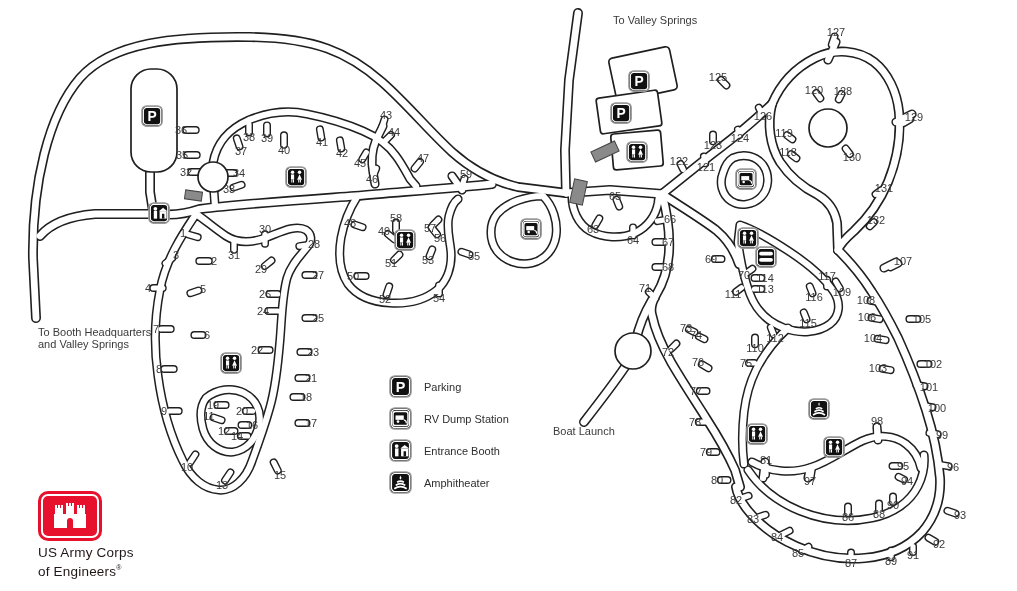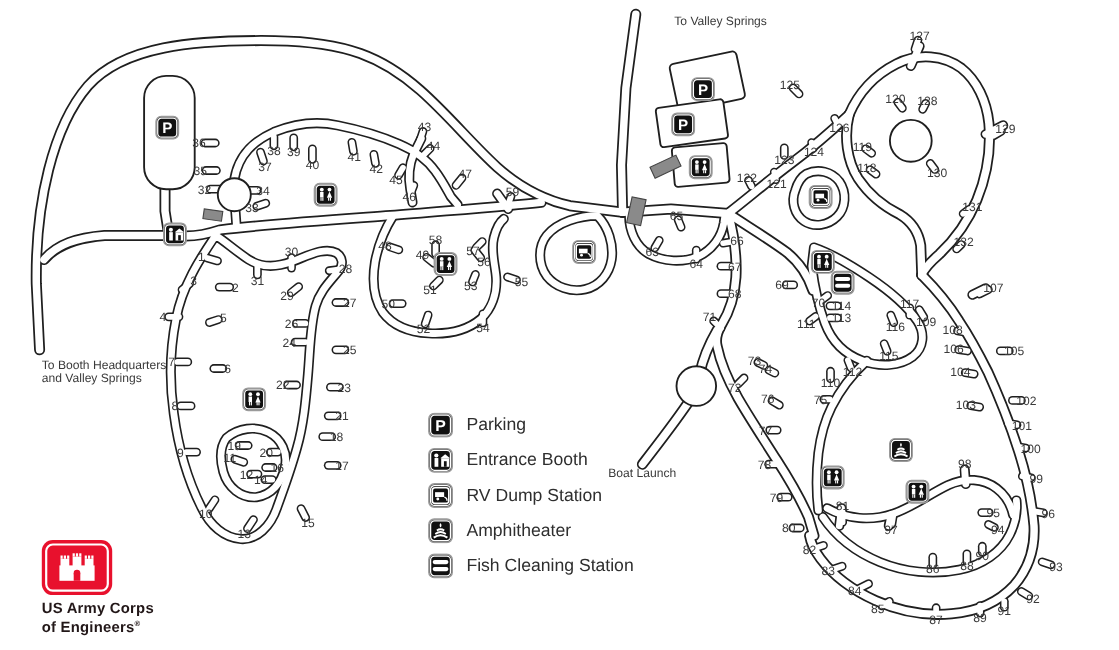--- a/index.html
+++ b/index.html
@@ -3,29 +3,29 @@
 <meta charset="utf-8">
 <style>
   html,body{margin:0;padding:0;background:#fff;}
   #stage{position:relative;width:1017px;height:591px;background:#fff;overflow:hidden;
          font-family:"Liberation Sans",sans-serif;color:#333;}
   #mapsvg{position:absolute;left:0;top:0;}
   .maplabel{position:absolute;font-size:11px;color:#3a3a3a;white-space:nowrap;}
   
   #legend{position:absolute;left:389px;top:375px;display:flex;flex-direction:column;gap:9px;}
   .legrow{display:flex;align-items:center;gap:12px;height:23px;}
-  .legrow .ltxt{font-size:16px;color:#2e2e2e;}
+  .legrow .ltxt{font-size:11px;color:#2e2e2e;}
   .licon{width:23px;height:23px;display:inline-block;}
   
   #logo{position:absolute;left:38px;top:491px;width:150px;}
   #logobox{width:64px;height:50px;background:#e8112d;border-radius:10px;
            display:flex;align-items:center;justify-content:center;}
   #logoboxinner{width:54px;height:40px;border:2px solid #fff;border-radius:7px;background:#e8112d;
            display:flex;align-items:center;justify-content:center;}
-  #logotext{margin-top:4px;font-weight:bold;font-size:13.5px;line-height:15px;color:#221718;letter-spacing:.2px;}
+  #logotext{margin-top:4px;font-weight:normal;font-size:13.5px;line-height:15px;color:#221718;letter-spacing:.2px;}
   sup.reg{font-size:7px;}
 </style>
 </head>
 <body>
 
 <div id="stage">
   <svg id="mapsvg" width="1017" height="591" viewBox="0 0 1017 591">
       <g>
         <path d="M36,318 L33,258 C32,185 48,115 80,78 C112,42 175,36 250,37 C315,38 348,52 382,82 C408,105 428,130 452,152 C470,168 492,181 518,187 L566,193" fill="none" stroke="#1f1f1f" stroke-width="10" stroke-linecap="round" stroke-linejoin="round"></path>
         <path d="M578,13 L569,80 L565,150 L566,193" fill="none" stroke="#1f1f1f" stroke-width="10" stroke-linecap="round" stroke-linejoin="round"></path>
@@ -646,58 +646,49 @@
             <rect x="1" y="1" width="22" height="22" rx="5" fill="#111" stroke="#9a9a9a" stroke-width="1.6"></rect>
             <rect x="2.6" y="2.6" width="18.8" height="18.8" rx="3.6" fill="none" stroke="#fff" stroke-width="1.2"></rect>
             <text x="12" y="17.6" font-size="15" font-weight="bold" fill="#fff" text-anchor="middle" font-family="Liberation Sans, sans-serif">P</text>
           </svg></span>
       <span class="ltxt">Parking</span>
     </div>
     <div class="legrow">
       <span class="licon"><svg width="23" height="23" viewBox="0 0 24 24">
             <rect x="1" y="1" width="22" height="22" rx="5" fill="#111" stroke="#9a9a9a" stroke-width="1.6"></rect>
             <rect x="2.6" y="2.6" width="18.8" height="18.8" rx="3.6" fill="none" stroke="#fff" stroke-width="1.2"></rect>
+            <rect x="4.2" y="4.6" width="15.6" height="14.8" rx="2.5" fill="none" stroke="#fff" stroke-width="1.5"></rect>
+            <rect x="6.8" y="8.8" width="8.6" height="4.6" fill="#fff"></rect>
+            <circle cx="9.4" cy="15.2" r="1.4" fill="#fff"></circle>
+            <path d="M15.6,13.4 q3,1 2.4,3.6" stroke="#fff" fill="none" stroke-width="1.2"></path>
+          </svg></span>
+      <span class="ltxt">RV Dump Station</span>
+    </div>
+    <div class="legrow">
+      <span class="licon"><svg width="23" height="23" viewBox="0 0 24 24">
+            <rect x="1" y="1" width="22" height="22" rx="5" fill="#111" stroke="#9a9a9a" stroke-width="1.6"></rect>
+            <rect x="2.6" y="2.6" width="18.8" height="18.8" rx="3.6" fill="none" stroke="#fff" stroke-width="1.2"></rect>
             <circle cx="8" cy="7.4" r="2" fill="#fff"></circle>
             <rect x="6.3" y="9.8" width="3.6" height="8.3" fill="#fff"></rect>
             <path d="M11.8,10 l4.6,-3.8 4.6,3.8 Z" fill="#fff"></path>
             <rect x="12.6" y="10" width="7.6" height="8.1" fill="#fff"></rect>
             <rect x="15.2" y="12.8" width="2.6" height="5.3" fill="#111"></rect>
           </svg></span>
       <span class="ltxt">Entrance Booth</span>
     </div>
     <div class="legrow">
       <span class="licon"><svg width="23" height="23" viewBox="0 0 24 24">
             <rect x="1" y="1" width="22" height="22" rx="5" fill="#111" stroke="#9a9a9a" stroke-width="1.6"></rect>
             <rect x="2.6" y="2.6" width="18.8" height="18.8" rx="3.6" fill="none" stroke="#fff" stroke-width="1.2"></rect>
-            <rect x="4.2" y="4.6" width="15.6" height="14.8" rx="2.5" fill="none" stroke="#fff" stroke-width="1.5"></rect>
-            <rect x="6.8" y="8.8" width="8.6" height="4.6" fill="#fff"></rect>
-            <circle cx="9.4" cy="15.2" r="1.4" fill="#fff"></circle>
-            <path d="M15.6,13.4 q3,1 2.4,3.6" stroke="#fff" fill="none" stroke-width="1.2"></path>
-          </svg></span>
-      <span class="ltxt">RV Dump Station</span>
-    </div>
-    <div class="legrow">
-      <span class="licon"><svg width="23" height="23" viewBox="0 0 24 24">
-            <rect x="1" y="1" width="22" height="22" rx="5" fill="#111" stroke="#9a9a9a" stroke-width="1.6"></rect>
-            <rect x="2.6" y="2.6" width="18.8" height="18.8" rx="3.6" fill="none" stroke="#fff" stroke-width="1.2"></rect>
             <path d="M5.5,18.5 q6.5,-4.5 13,0" stroke="#fff" stroke-width="1.8" fill="none"></path>
             <path d="M7,15 q5,-3.5 10,0" stroke="#fff" stroke-width="1.8" fill="none"></path>
             <path d="M8.5,11.8 q3.5,-2.4 7,0" stroke="#fff" stroke-width="1.8" fill="none"></path>
             <path d="M12,9 q-1.8,-2.1 0,-4.4 q1.8,2.3 0,4.4" fill="#fff"></path>
           </svg></span>
       <span class="ltxt">Amphitheater</span>
-    </div>
-    <div class="legrow">
-      <span class="licon"><svg width="23" height="23" viewBox="0 0 24 24">
-            <rect x="1" y="1" width="22" height="22" rx="5" fill="#111" stroke="#9a9a9a" stroke-width="1.6"></rect>
-            <rect x="2.6" y="2.6" width="18.8" height="18.8" rx="3.6" fill="none" stroke="#fff" stroke-width="1.2"></rect>
-            <rect x="4.5" y="6.3" width="15" height="4" rx="2" fill="#fff"></rect>
-            <rect x="4.5" y="13" width="15" height="4" rx="2" fill="#fff"></rect>
-          </svg></span>
-      <span class="ltxt">Fish Cleaning Station</span>
     </div>
   </div>
 
   <div id="logo">
     <div id="logobox">
       <div id="logoboxinner">
         <svg width="42" height="32" viewBox="0 0 40 32">
           <g fill="#fff">
             <rect x="4" y="14" width="32" height="14"></rect>
             <rect x="5" y="8" width="8" height="8"></rect>

